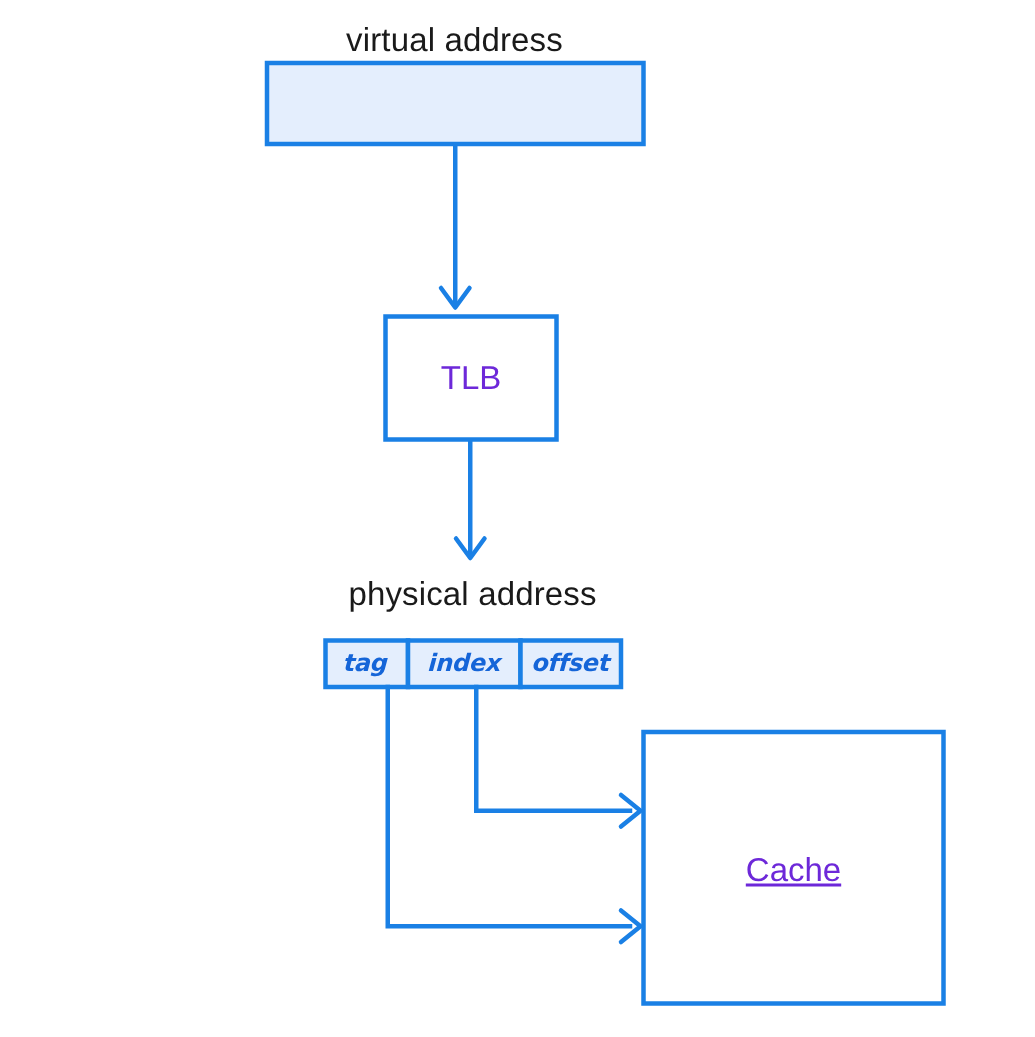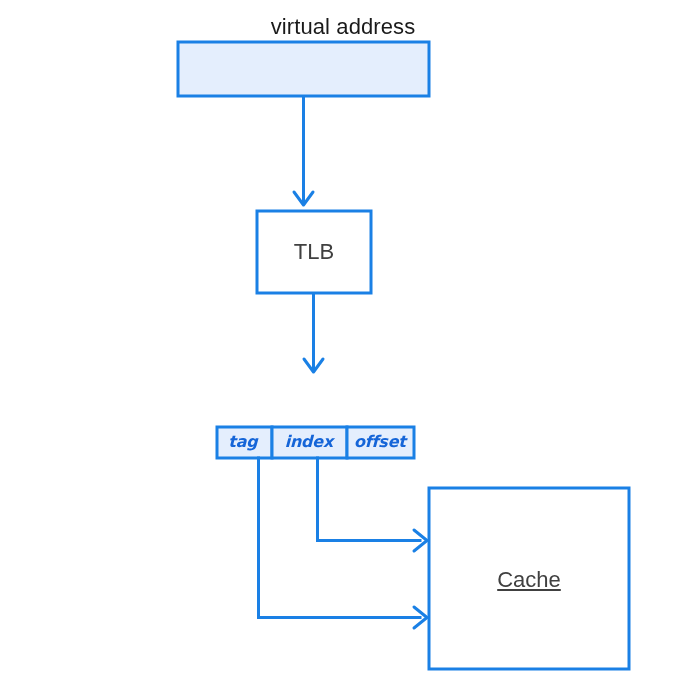--- a/index.html
+++ b/index.html
@@ -33,36 +33,35 @@
     color: #1a1a1a;
     font-family: "Liberation Sans", sans-serif;
     font-size: 22px;
     line-height: 1;
     white-space: nowrap;
     letter-spacing: 0.1px;
   }
   .label-center {
     text-align: center;
     transform: translateX(-50%);
-    margin-left: 40px;
   }
 
   #virtual-address-label {
     left: 303px;
     top: 16px;
   }
   #physical-address-label {
     left: 315px;
     top: 385px;
   }
 
   
   .box-text {
     position: absolute;
-    color: #404040;
+    color: #6d28d9;
     font-family: "Liberation Sans", sans-serif;
     font-size: 22px;
     line-height: 1;
     white-space: nowrap;
     transform: translate(-50%, -50%);
   }
   #tlb-text {
     left: 314px;
     top: 252px;
   }
@@ -124,20 +123,21 @@
     <g>
       <polyline points="258.5,458 258.5,617.5 420,617.5" fill="none" stroke="#1a80e5" stroke-width="3" stroke-linecap="square" stroke-linejoin="miter"></polyline>
       <polyline points="414,607 427,617.5 414,628" fill="none" stroke="#1a80e5" stroke-width="3" stroke-linecap="round" stroke-linejoin="round"></polyline>
     </g>
 
     <rect x="429" y="488" width="200" height="181" fill="#ffffff" stroke="#1a80e5" stroke-width="3"></rect>
   </svg>
 
   <div class="label label-center" id="virtual-address-label">virtual address</div>
 
+  <div class="label label-center" id="physical-address-label">physical address</div>
 
   <div class="box-text" id="tlb-text">TLB</div>
 
   <div class="box-text" id="cache-text">Cache</div>
 
   <div class="field-text" id="field-tag-text">tag</div>
 
   <div class="field-text" id="field-index-text">index</div>
 
   <div class="field-text" id="field-offset-text">offset</div>

